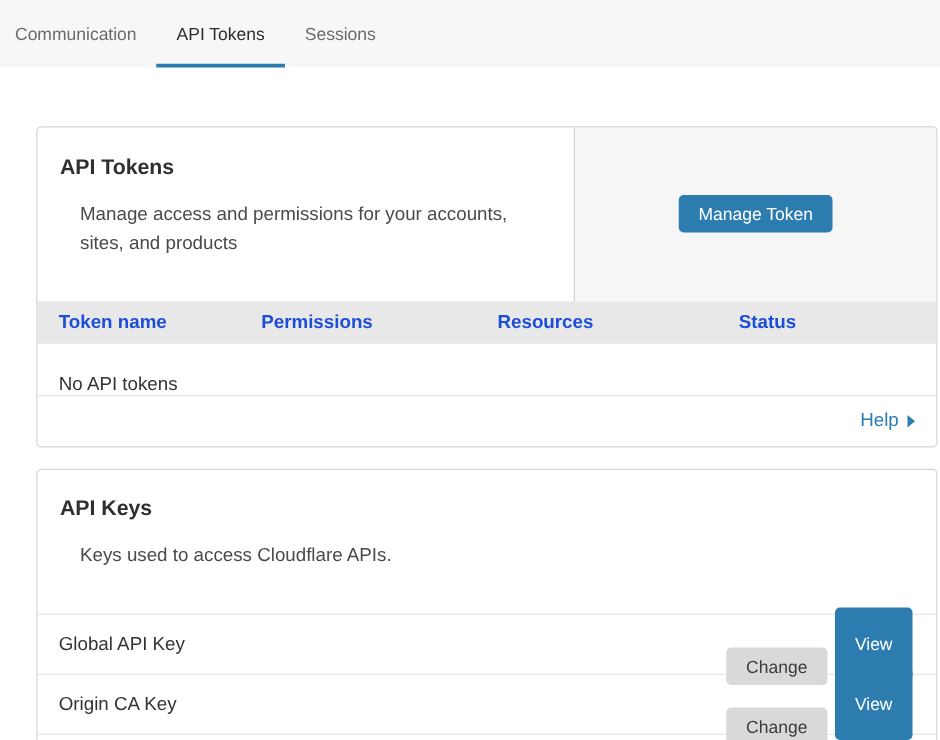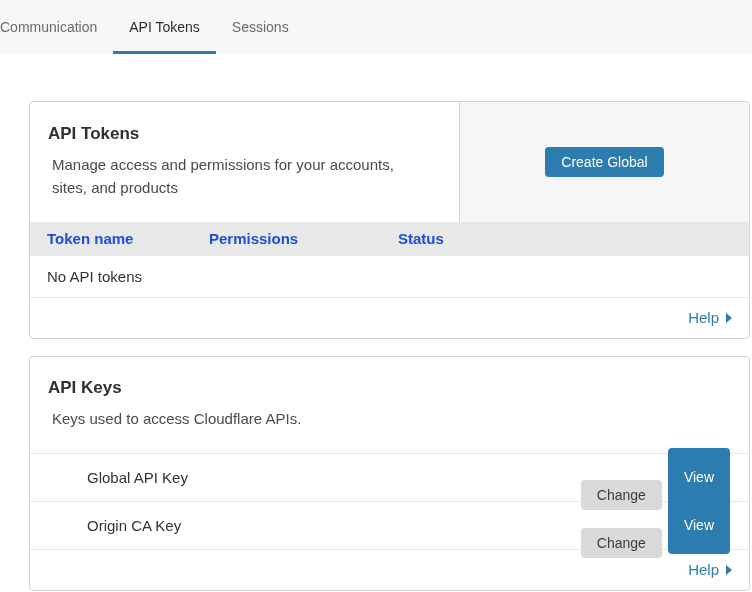--- a/index.html
+++ b/index.html
@@ -37,21 +37,21 @@
   .tab {
     display: flex;
     align-items: center;
     padding: 0 16px;
     font-size: 14px;
     color: var(--text-tab);
     cursor: pointer;
     position: relative;
     white-space: nowrap;
   }
-  .tab.first { padding-left: 0; }
+  .tab.first { padding-left: 12px; }
   .tab.active { color: #2d2d2d; }
   .tab.active::after {
     content: "";
     position: absolute;
     left: 0; right: 0; bottom: 0;
     height: 3px;
     background: var(--accent);
   }
 
   
@@ -86,21 +86,21 @@
   .card-title {
     font-size: 17px;
     font-weight: bold;
     color: #2f2f2f;
     margin: 0 0 9px 0;
   }
   .card-desc {
     font-size: 15px;
     color: var(--text-mid);
     line-height: 1.55;
-    margin: 4px;
+    margin: 16px;
     max-width: 372px;
   }
 
   
   .btn {
     display: inline-block;
     font-size: 14px;
     line-height: 16px;
     padding: 7px 16px;
     border-radius: 4px;
@@ -118,21 +118,21 @@
     align-items: center;
     height: 34px;
     padding-left: 17px;
     background: var(--thead-bg);
     font-size: 15px;
     font-weight: bold;
     color: #1d4ed8;
   }
   .empty-row {
     display: flex;
-    align-items: center;
+    align-items: flex-end;
     height: 42px;
     padding-left: 17px;
     font-size: 15px;
     color: var(--text-dark);
     border-bottom: 1px solid var(--row-border);
   }
   .card-footer {
     display: flex;
     align-items: center;
     justify-content: flex-end;
@@ -165,21 +165,21 @@
   }
   .key-row {
     display: flex;
     align-items: center;
     height: 48px;
     padding: 0 19px 0 17px;
     border-bottom: 1px solid var(--row-border);
     font-size: 15px;
     color: var(--text-dark);
   }
-  .key-row .key-name { flex: 1; margin-left: 40px; }
+  .key-row .key-name { flex: 1; }
   .key-row .btn-secondary { margin-right: 6px; margin-top: 36px; }
   .key-row .btn-primary { padding: 21px 16px; }
 </style>
 </head>
 <body>
 
 <nav class="tabbar">
   <div class="tab first">Communication</div>
   <div class="tab active">API Tokens</div>
   <div class="tab">Sessions</div>
@@ -187,27 +187,28 @@
 
 <main class="content">
 
   <section class="card">
     <div class="split-header">
       <div class="left">
         <h2 class="card-title">API Tokens</h2>
         <p class="card-desc">Manage access and permissions for your accounts, sites, and products</p>
       </div>
       <div class="right">
-        <button class="btn btn-primary">Create Global</button>
+        <button class="btn btn-primary">Manage Token</button>
       </div>
     </div>
 
     <div class="table-head">
       <span>Token name</span>
       <span>Permissions</span>
+      <span>Resources</span>
       <span>Status</span>
     </div>
 
     <div class="empty-row">
       <span>No API tokens</span>
     </div>
 
     <div class="card-footer">
       <a class="help-link">
         <span>Help</span>

